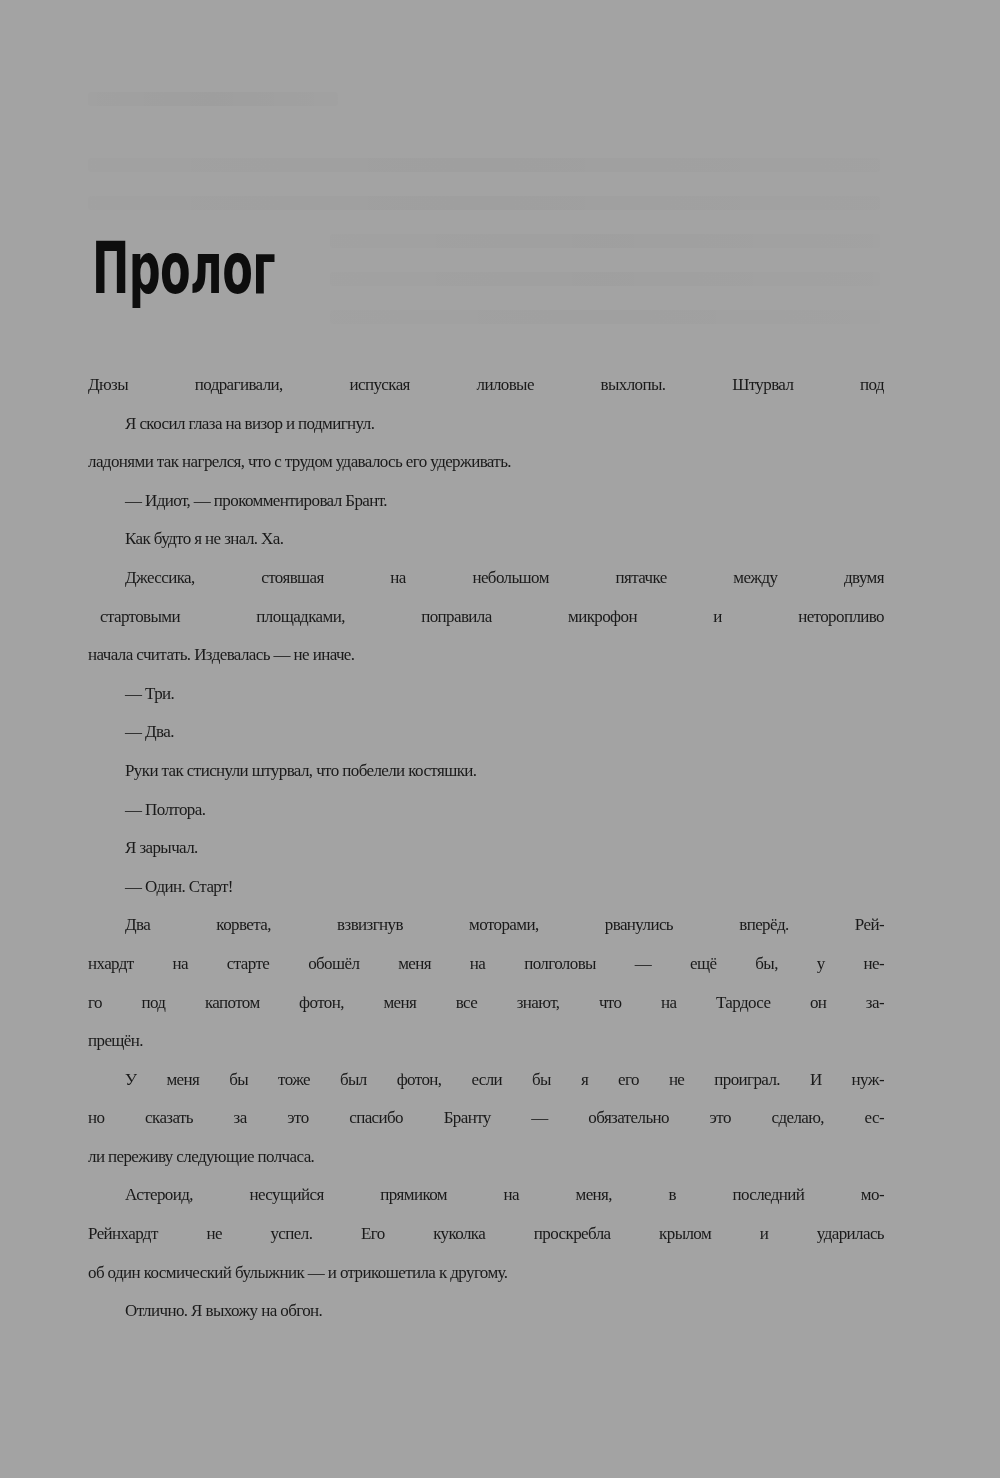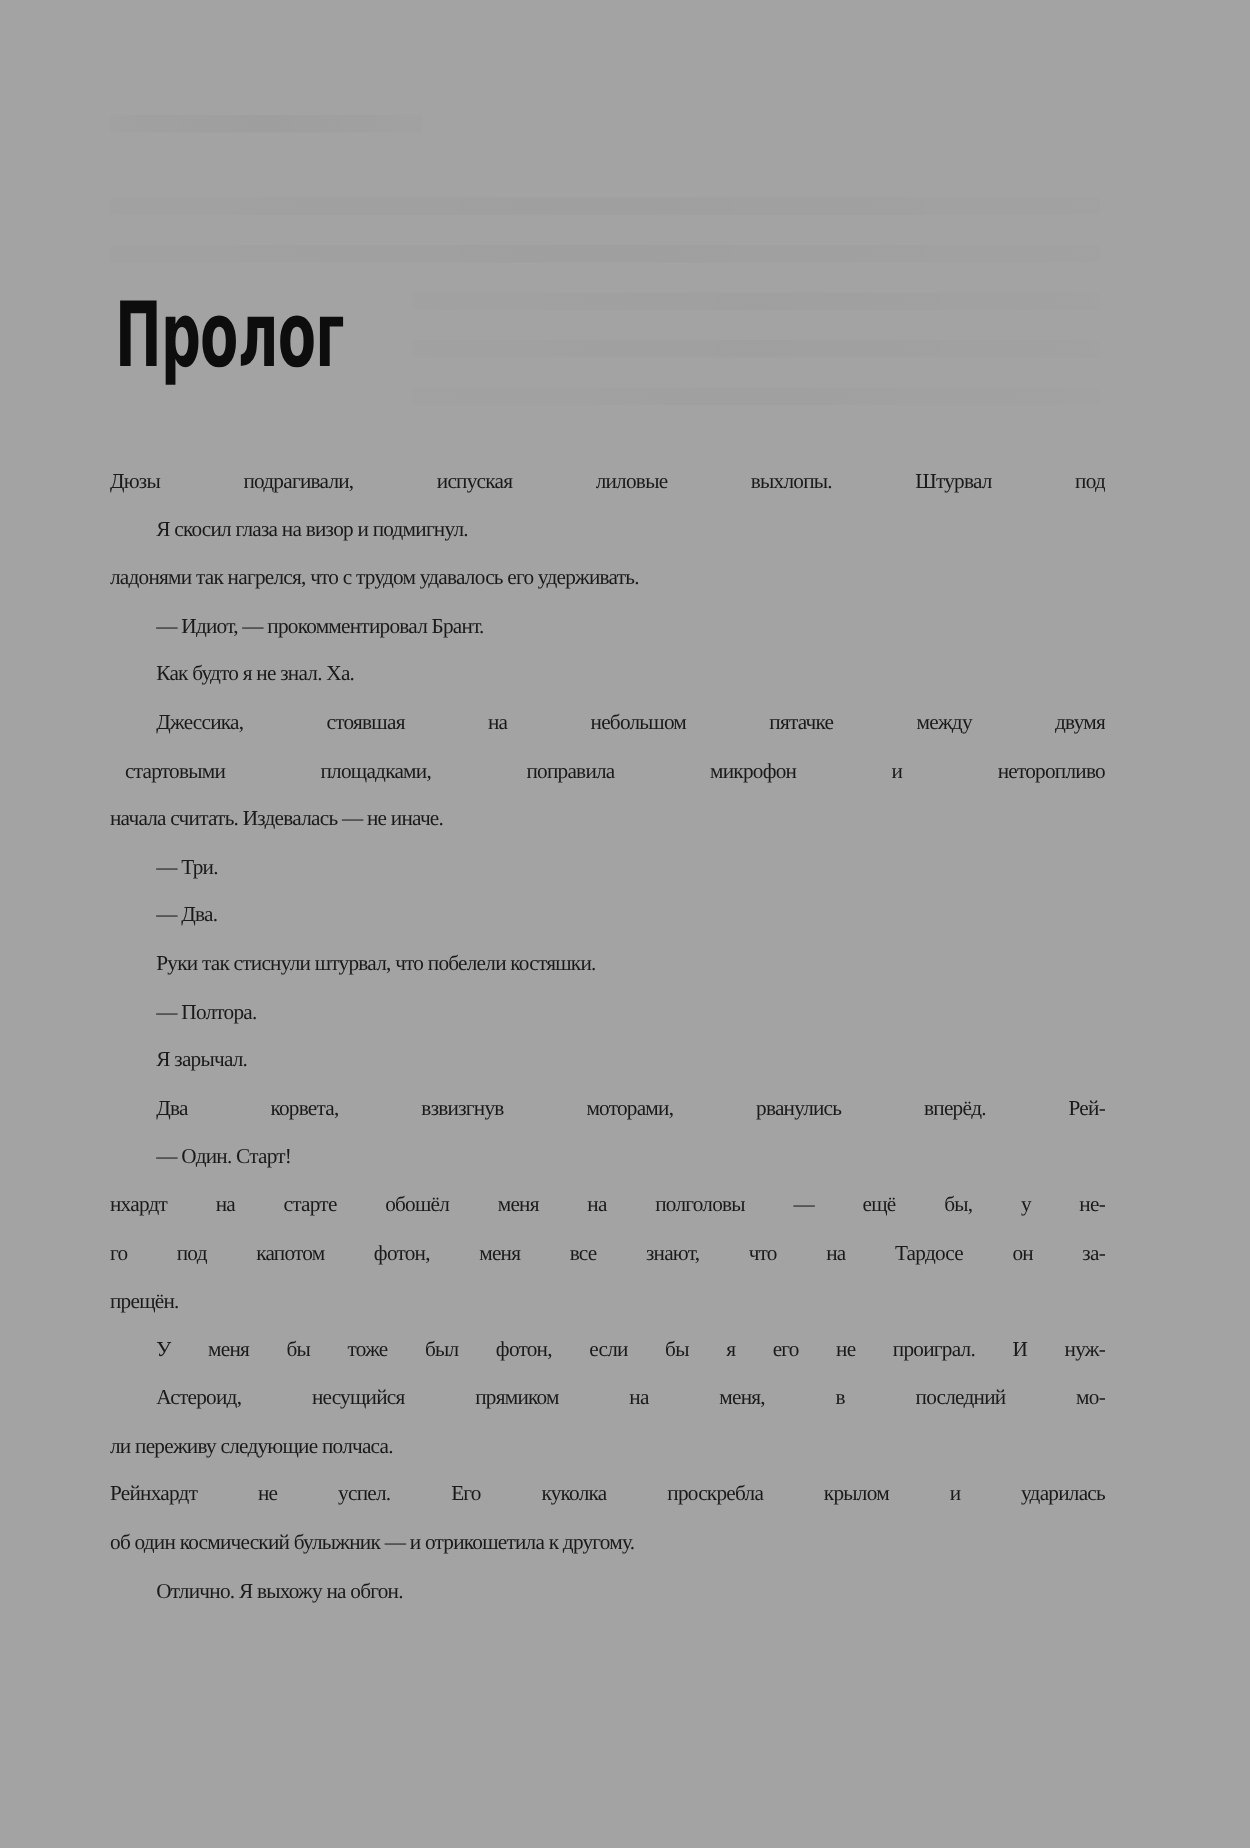--- a/index.html
+++ b/index.html
@@ -90,25 +90,26 @@
       <div class="line indent">— Идиот, — прокомментировал Брант.</div>
       <div class="line indent">Как будто я не знал. Ха.</div>
       <div class="line indent justify" style="height: 38.6px;">Джессика, стоявшая на небольшом пятачке между двумя</div>
       <div class="line justify" style="height: 38.6px; margin-left: 12px;">стартовыми площадками, поправила микрофон и неторопливо</div>
       <div class="line">начала считать. Издевалась — не иначе.</div>
       <div class="line indent">— Три.</div>
       <div class="line indent">— Два.</div>
       <div class="line indent">Руки так стиснули штурвал, что побелели костяшки.</div>
       <div class="line indent">— Полтора.</div>
       <div class="line indent">Я зарычал.</div>
+      <div class="line indent">— Один. Старт!</div>
       <div class="line indent justify" style="height: 38.6px;">Два корвета, взвизгнув моторами, рванулись вперёд. Рей-</div>
-      <div class="line indent">— Один. Старт!</div>
       <div class="line justify" style="height: 38.6px;">нхардт на старте обошёл меня на полголовы — ещё бы, у не-</div>
       <div class="line justify" style="height: 38.6px;">го под капотом фотон, меня все знают, что на Тардосе он за-</div>
       <div class="line">прещён.</div>
       <div class="line indent justify" style="height: 38.6px;">У меня бы тоже был фотон, если бы я его не проиграл. И нуж-</div>
+      <div class="line justify" style="height: 38.6px;">но сказать за это спасибо Бранту — обязательно это сделаю, ес-</div>
+      <div class="line">ли переживу следующие полчаса.</div>
       <div class="line indent justify" style="height: 38.6px;">Астероид, несущийся прямиком на меня, в последний мо-</div>
-      <div class="line">ли переживу следующие полчаса.</div>
       <div class="line justify" style="height: 38.6px;">Рейнхардт не успел. Его куколка проскребла крылом и ударилась</div>
       <div class="line">об один космический булыжник — и отрикошетила к другому.</div>
       <div class="line indent">Отлично. Я выхожу на обгон.</div>
     </div>
 </div>
 
 </body></html>

